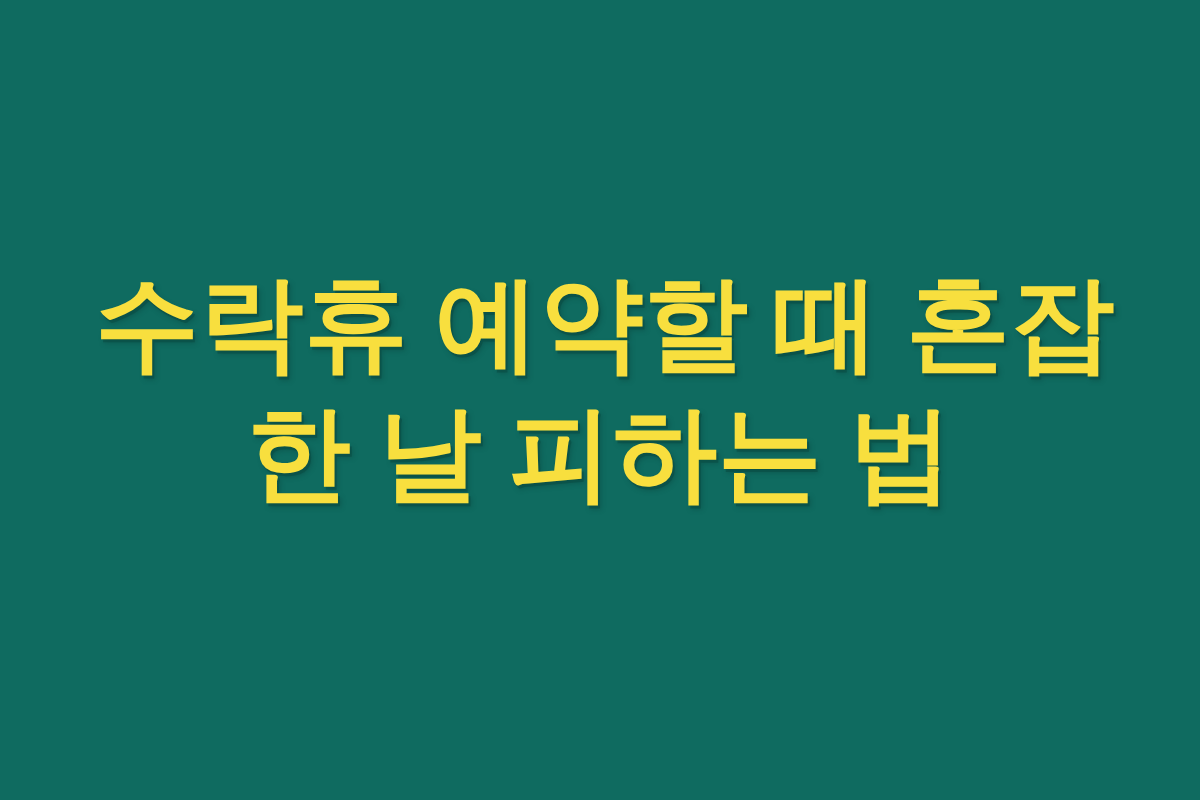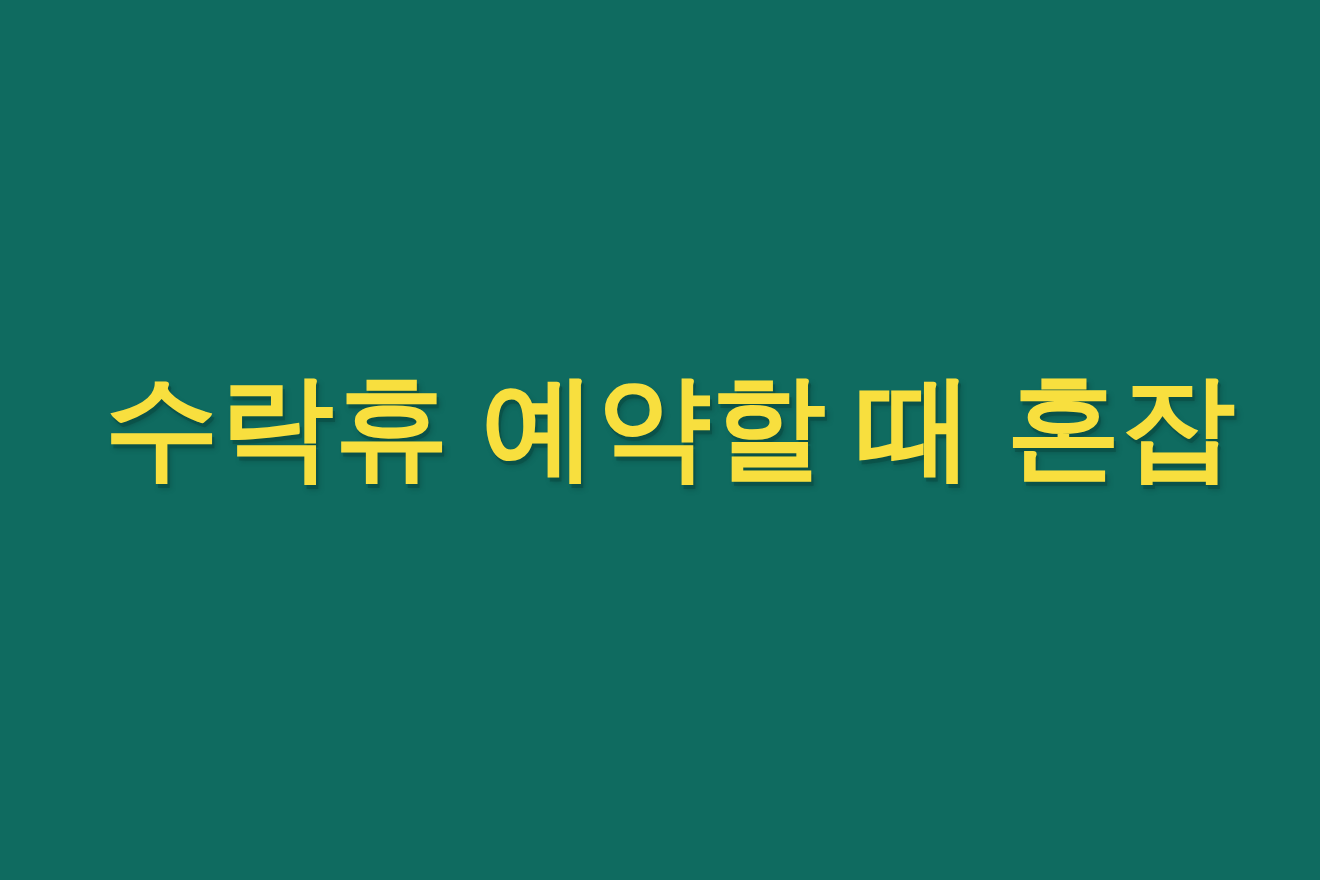--- a/index.html
+++ b/index.html
@@ -28,21 +28,21 @@
   .title-block {
     position: relative;
     width: 1010px;
     text-align: center;
     
     transform: translateY(-11px);
   }
 
   .title-line {
     display: block;
-    font-family: Liberation Sans, sans-serif;
+    font-family: Liberation Serif, serif;
     font-weight: 700;
     font-size: 104px;
     line-height: 130px;
     letter-spacing: 0.5px;
     color: #f8df3e;
     white-space: nowrap;
     text-shadow:
       2px 3px 0 rgba(10, 74, 66, 0.55),
       3px 4px 5px rgba(8, 58, 52, 0.35);
   }
@@ -53,15 +53,16 @@
 </style>
 </head>
 <body>
 
 <div class="banner" style="background-color: rgb(15, 107, 96);">
 
   <div class="title-block">
 
     <span class="title-line title-line--one" style="color: rgb(248, 223, 62);">수락휴 예약할 때 혼잡</span>
 
+    <span class="title-line title-line--two" style="color: rgb(248, 223, 62);">한 날 피하는 법</span>
 
   </div>
 </div>
 
 </body></html>

